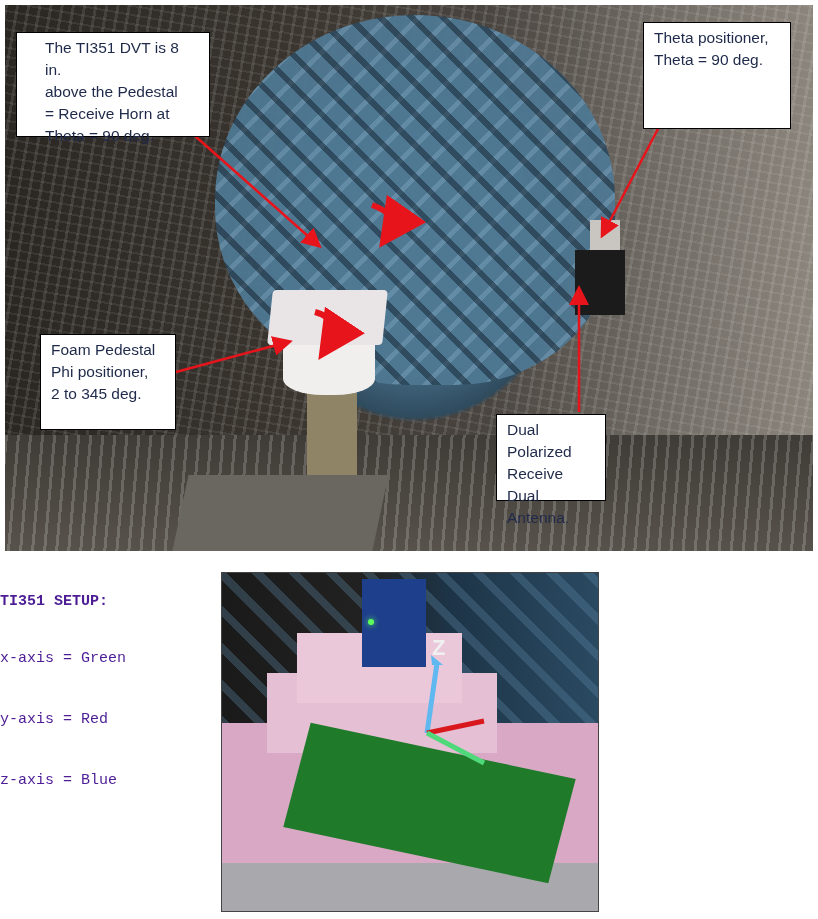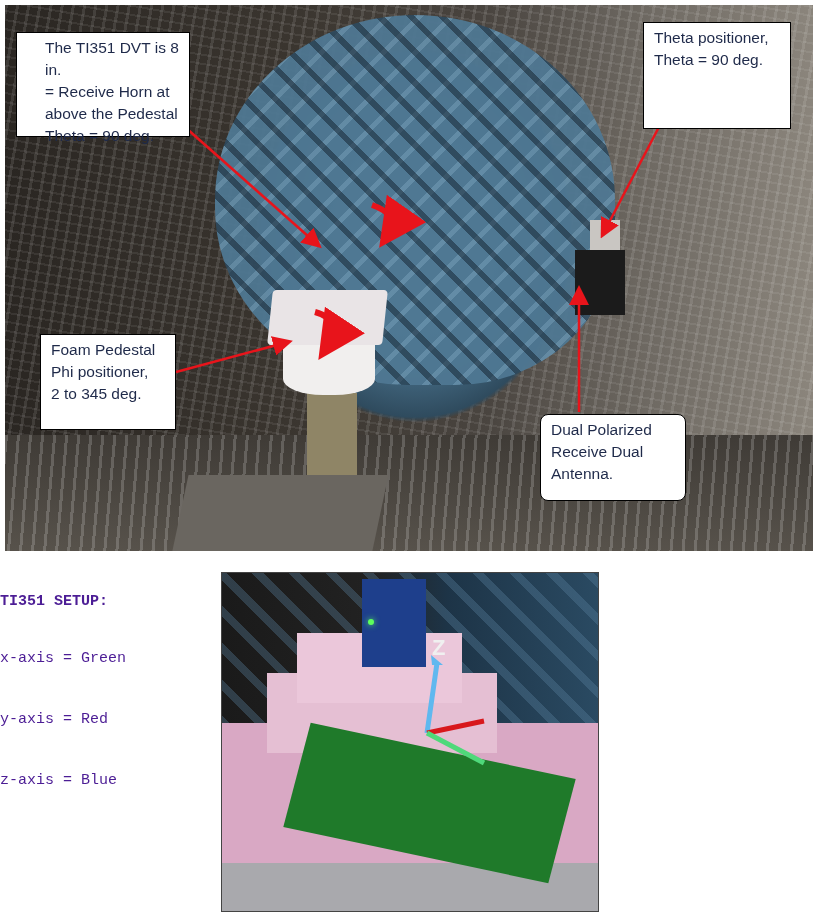--- a/index.html
+++ b/index.html
@@ -65,39 +65,39 @@
   </defs>
   <line x1="177" y1="120" x2="318" y2="245" stroke="#e8141b" stroke-width="2.5" marker-end="url(#ah)"></line>
   <line x1="660" y1="125" x2="603" y2="234" stroke="#e8141b" stroke-width="2.5" marker-end="url(#ah)"></line>
   <line x1="176" y1="372" x2="288" y2="342" stroke="#e8141b" stroke-width="2.5" marker-end="url(#ah)"></line>
   <line x1="579" y1="412" x2="579" y2="290" stroke="#e8141b" stroke-width="2.5" marker-end="url(#ah)"></line>
 
   <path d="M372 205 Q402 215 386 238" fill="none" stroke="#e8141b" stroke-width="6" marker-end="url(#ah)"></path>
   <path d="M315 312 Q345 320 325 350" fill="none" stroke="#e8141b" stroke-width="6" marker-end="url(#ah)"></path>
 </svg>
 
-<div class="callout" style="left:16px;top:32px;width:174px;height:105px;padding-left:28px;">
+<div class="callout" style="left:16px;top:32px;width:194px;height:105px;padding-left:28px;">
   <div>The TI351 DVT is 8 in.</div>
+  <div>above the Pedestal</div>
   <div>= Receive Horn at</div>
-  <div>above the Pedestal</div>
   <div>Theta = 90 deg.</div>
 </div>
 
 <div class="callout" style="left:643px;top:22px;width:148px;height:107px;">
   <div>Theta positioner,</div>
   <div>Theta = 90 deg.</div>
 </div>
 
 <div class="callout" style="left:40px;top:334px;width:136px;height:96px;">
   <div>Foam Pedestal</div>
   <div>Phi positioner,</div>
   <div>2 to 345 deg.</div>
 </div>
 
-<div class="callout" style="left:540px;top:414px;width:146px;height:87px;border-radius:8px;">
+<div class="callout" style="left:496px;top:414px;width:110px;height:87px;">
   <div>Dual Polarized</div>
   <div>Receive Dual</div>
   <div>Antenna.</div>
 </div>
 
 <div class="setup">
   <div class="title">TI351 SETUP:</div>
   <div class="line">x-axis = Green</div>
   <div class="line">y-axis = Red</div>
   <div class="line">z-axis = Blue</div>

